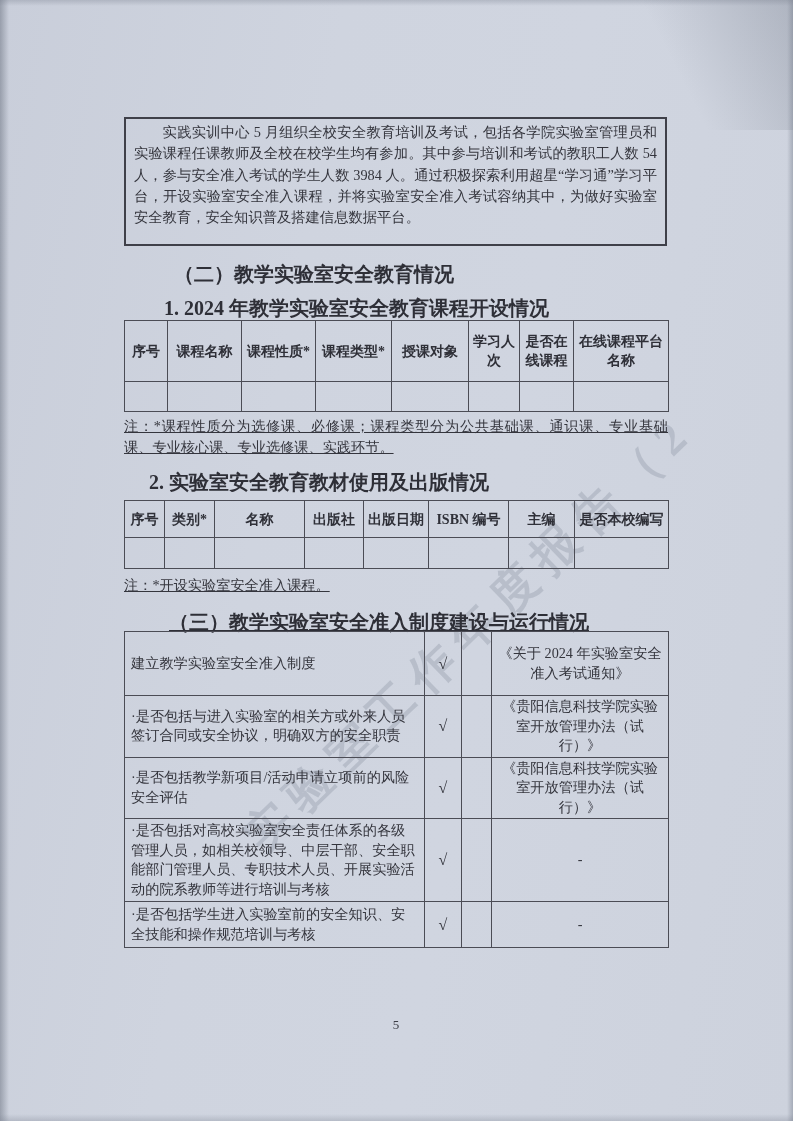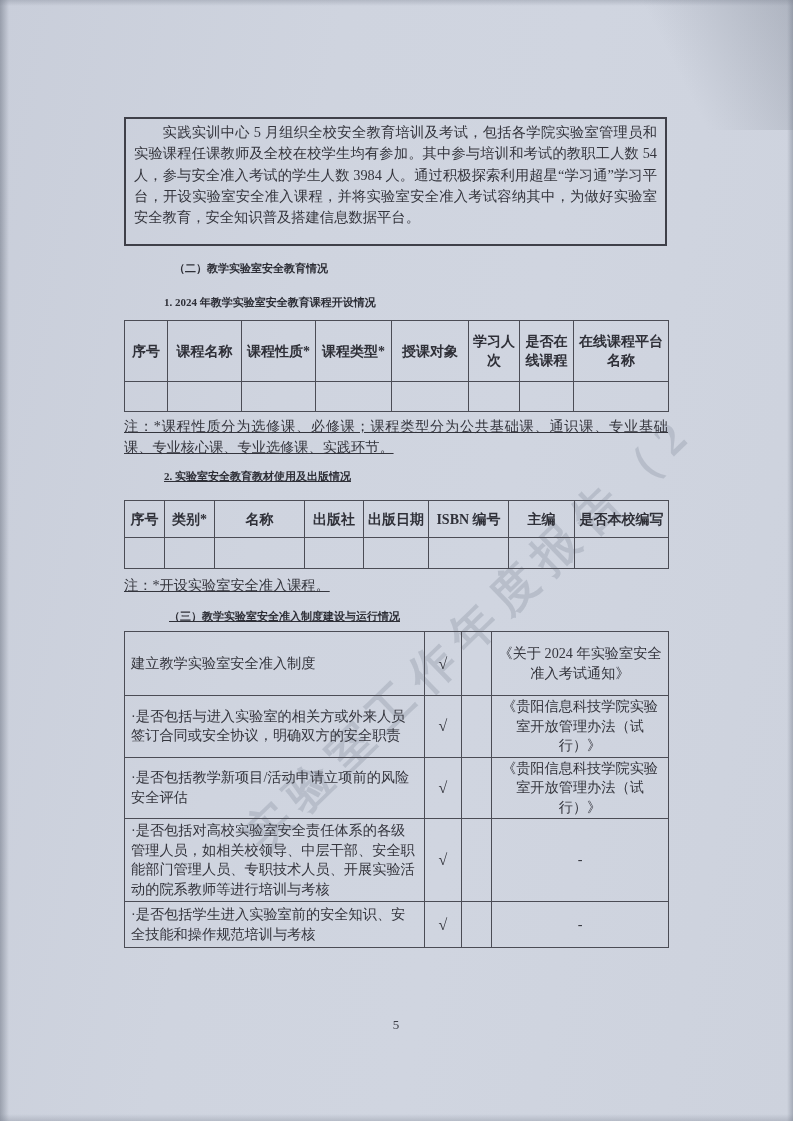--- a/index.html
+++ b/index.html
@@ -43,26 +43,26 @@
   .summary-box {
     position: absolute; top: 117px; left: 0; width: 543px; height: 129px;
     border: 2px solid #3f4049;
     padding: 3px 8px 4px 8px;
     font-size: 14.3px; line-height: 21.3px;
   }
   .box-label { font-weight: bold; }
   .box-para { text-indent: 2em; text-align: justify; }
 
   .h-sec, .h-sub {
-    position: absolute; font-weight: bold; font-size: 11px; white-space: nowrap;
+    position: absolute; font-weight: bold; font-size: 20px; white-space: nowrap;
     color: #2e2f37;
   }
   #h-edu       { top: 261px; left: 50px; }
   #h-courses   { top: 295px; left: 40px; }
-  #h-textbooks { top: 469px; left: 40px; text-decoration: underline; }
+  #h-textbooks { top: 469px; left: 25px; }
   #h-access    { top: 609px; left: 45px; text-decoration: underline; }
 
   table { border-collapse: collapse; table-layout: fixed; width: 544px; position: absolute; left: 0;
           background: transparent; }
   th, td { border: 1px solid #4b4c55; font-size: 14px; vertical-align: middle; }
   table { border: 1.5px solid #43444d; }
   th { font-weight: 600; text-align: center; line-height: 19px; padding: 1px 2px; color: #2f3038; }
 
   #table1 { top: 320px; }
   #table1 tr.hdr   { height: 61px; }

